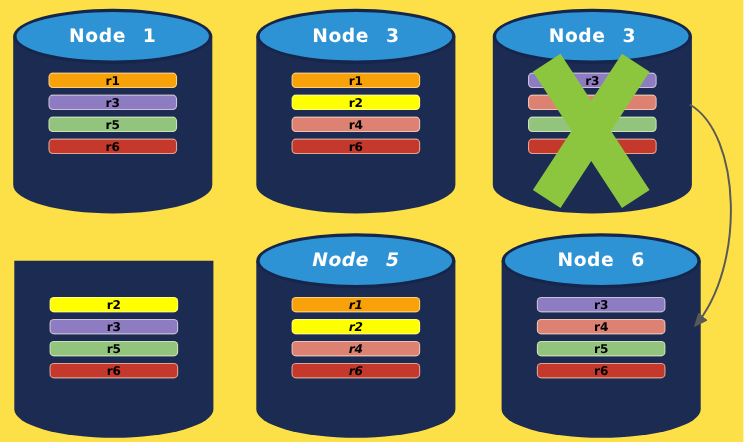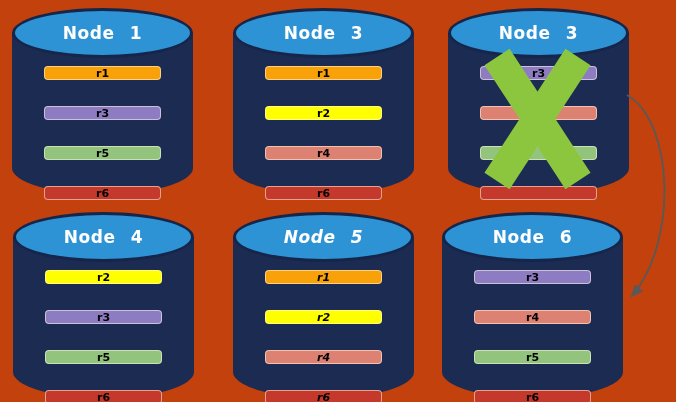--- a/index.html
+++ b/index.html
@@ -1,17 +1,17 @@
 <!DOCTYPE html>
 <html style="--cyl-body: #1B2B52; --cyl-top: #2E93D4; --cyl-border: #16254A;"><head>
 <meta charset="utf-8">
 <style>
   html,body{margin:0;padding:0;background:#ffffff;}
   .canvas{
-    position:relative;width:676px;height:402px;background:#c2410c;overflow:hidden;
+    position:relative;width:676px;height:402px;background:#fde047;overflow:hidden;
     font-family:"Liberation Sans",sans-serif;
   }
   .node{position:absolute;width:181px;height:186px;}
   .cyl-body{
     position:absolute;left:0;right:0;top:25px;bottom:0;
     background:var(--cyl-body,#1B2B52);
     border-radius:0 0 50% 50% / 0 0 26px 26px;
   }
   .cyl-top{
     position:absolute;left:0;top:0;width:100%;height:50px;box-sizing:border-box;
@@ -20,21 +20,21 @@
     border-radius:50%;
     display:flex;align-items:center;justify-content:center;
   }
   .node-title{
     color:#ffffff;font-weight:bold;font-size:17px;
     font-family:"DejaVu Sans",sans-serif;
     letter-spacing:.5px;word-spacing:9px;white-space:nowrap;
   }
   .bars{
     position:absolute;top:58px;left:0;right:0;
-    display:flex;flex-direction:column;align-items:center;gap:26px;
+    display:flex;flex-direction:column;align-items:center;gap:6px;
   }
   .bar{
     width:117px;height:14px;box-sizing:border-box;border-radius:4px;
     border:1px solid rgba(255,250,230,.55);
     display:flex;align-items:center;justify-content:center;
   }
   .bar span{
     font-weight:bold;font-size:11px;color:#000;line-height:1;
     font-family:"DejaVu Sans",sans-serif;
   }
@@ -103,23 +103,20 @@
           <span></span>
         </div>
       <div class="bar" style="background: rgb(196, 57, 43);">
           <span></span>
         </div>
     </div>
   </div>
 
   <div class="node" style="left:13px;top:212px;">
     <div class="cyl-body"></div>
-    <div class="cyl-top">
-      <span class="node-title">Node 4</span>
-    </div>
     <div class="bars">
       <div class="bar" style="background: rgb(255, 255, 0);">
           <span>r2</span>
         </div>
       <div class="bar" style="background: rgb(142, 124, 195);">
           <span>r3</span>
         </div>
       <div class="bar" style="background: rgb(147, 196, 125);">
           <span>r5</span>
         </div>
@@ -143,21 +140,21 @@
         </div>
       <div class="bar" style="background: rgb(221, 129, 114);">
           <span>r4</span>
         </div>
       <div class="bar" style="background: rgb(196, 57, 43);">
           <span>r6</span>
         </div>
     </div>
   </div>
 
-  <div class="node" style="left:442px;top:212px;">
+  <div class="node" style="left:456px;top:212px;">
     <div class="cyl-body"></div>
     <div class="cyl-top">
       <span class="node-title">Node 6</span>
     </div>
     <div class="bars">
       <div class="bar" style="background: rgb(142, 124, 195);">
           <span>r3</span>
         </div>
       <div class="bar" style="background: rgb(221, 129, 114);">
           <span>r4</span>

